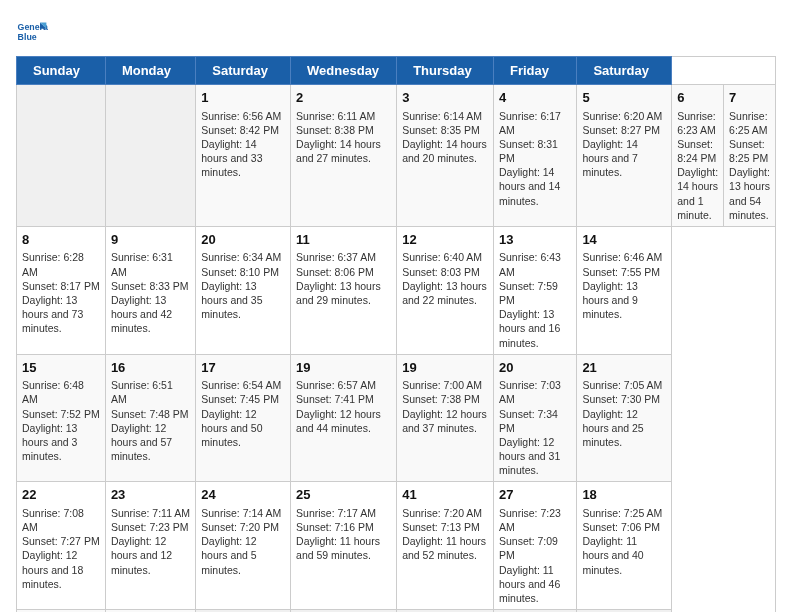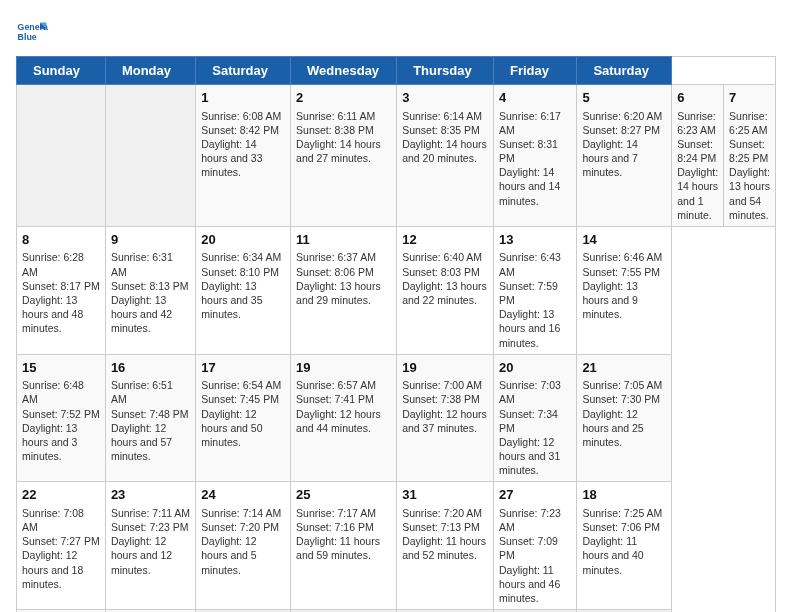--- a/index.html
+++ b/index.html
@@ -114,21 +114,21 @@
         <th>Friday</th>
         <th>Saturday</th>
       </tr>
   </thead>
   <tbody id="calendar-body">
   <tr>
         <td class="empty-cell"></td>
         <td class="empty-cell"></td>
         <td>
           <span class="day-num">1</span>
-          <div>Sunrise: 6:08 AM</div>
+          <div>Sunrise: 6:56 AM</div>
           <div>Sunset: 8:42 PM</div>
           <div>Daylight: 14 hours and 33 minutes.</div>
         </td>
         <td>
           <span class="day-num">2</span>
           <div>Sunrise: 6:11 AM</div>
           <div>Sunset: 8:38 PM</div>
           <div>Daylight: 14 hours and 27 minutes.</div>
         </td>
         <td>
@@ -160,26 +160,26 @@
           <div>Sunrise: 6:25 AM</div>
           <div>Sunset: 8:25 PM</div>
           <div>Daylight: 13 hours and 54 minutes.</div>
         </td>
       </tr>
       <tr>
         <td>
           <span class="day-num">8</span>
           <div>Sunrise: 6:28 AM</div>
           <div>Sunset: 8:17 PM</div>
-          <div>Daylight: 13 hours and 48 minutes.</div>
+          <div>Daylight: 13 hours and 73 minutes.</div>
         </td>
         <td>
           <span class="day-num">9</span>
           <div>Sunrise: 6:31 AM</div>
-          <div>Sunset: 8:13 PM</div>
+          <div>Sunset: 8:33 PM</div>
           <div>Daylight: 13 hours and 42 minutes.</div>
         </td>
         <td>
           <span class="day-num">20</span>
           <div>Sunrise: 6:34 AM</div>
           <div>Sunset: 8:10 PM</div>
           <div>Daylight: 13 hours and 35 minutes.</div>
         </td>
         <td>
           <span class="day-num">11</span>
@@ -269,21 +269,21 @@
           <div>Sunset: 7:20 PM</div>
           <div>Daylight: 12 hours and 5 minutes.</div>
         </td>
         <td>
           <span class="day-num">25</span>
           <div>Sunrise: 7:17 AM</div>
           <div>Sunset: 7:16 PM</div>
           <div>Daylight: 11 hours and 59 minutes.</div>
         </td>
         <td>
-          <span class="day-num">31</span>
+          <span class="day-num">41</span>
           <div>Sunrise: 7:20 AM</div>
           <div>Sunset: 7:13 PM</div>
           <div>Daylight: 11 hours and 52 minutes.</div>
         </td>
         <td>
           <span class="day-num">27</span>
           <div>Sunrise: 7:23 AM</div>
           <div>Sunset: 7:09 PM</div>
           <div>Daylight: 11 hours and 46 minutes.</div>
         </td>

